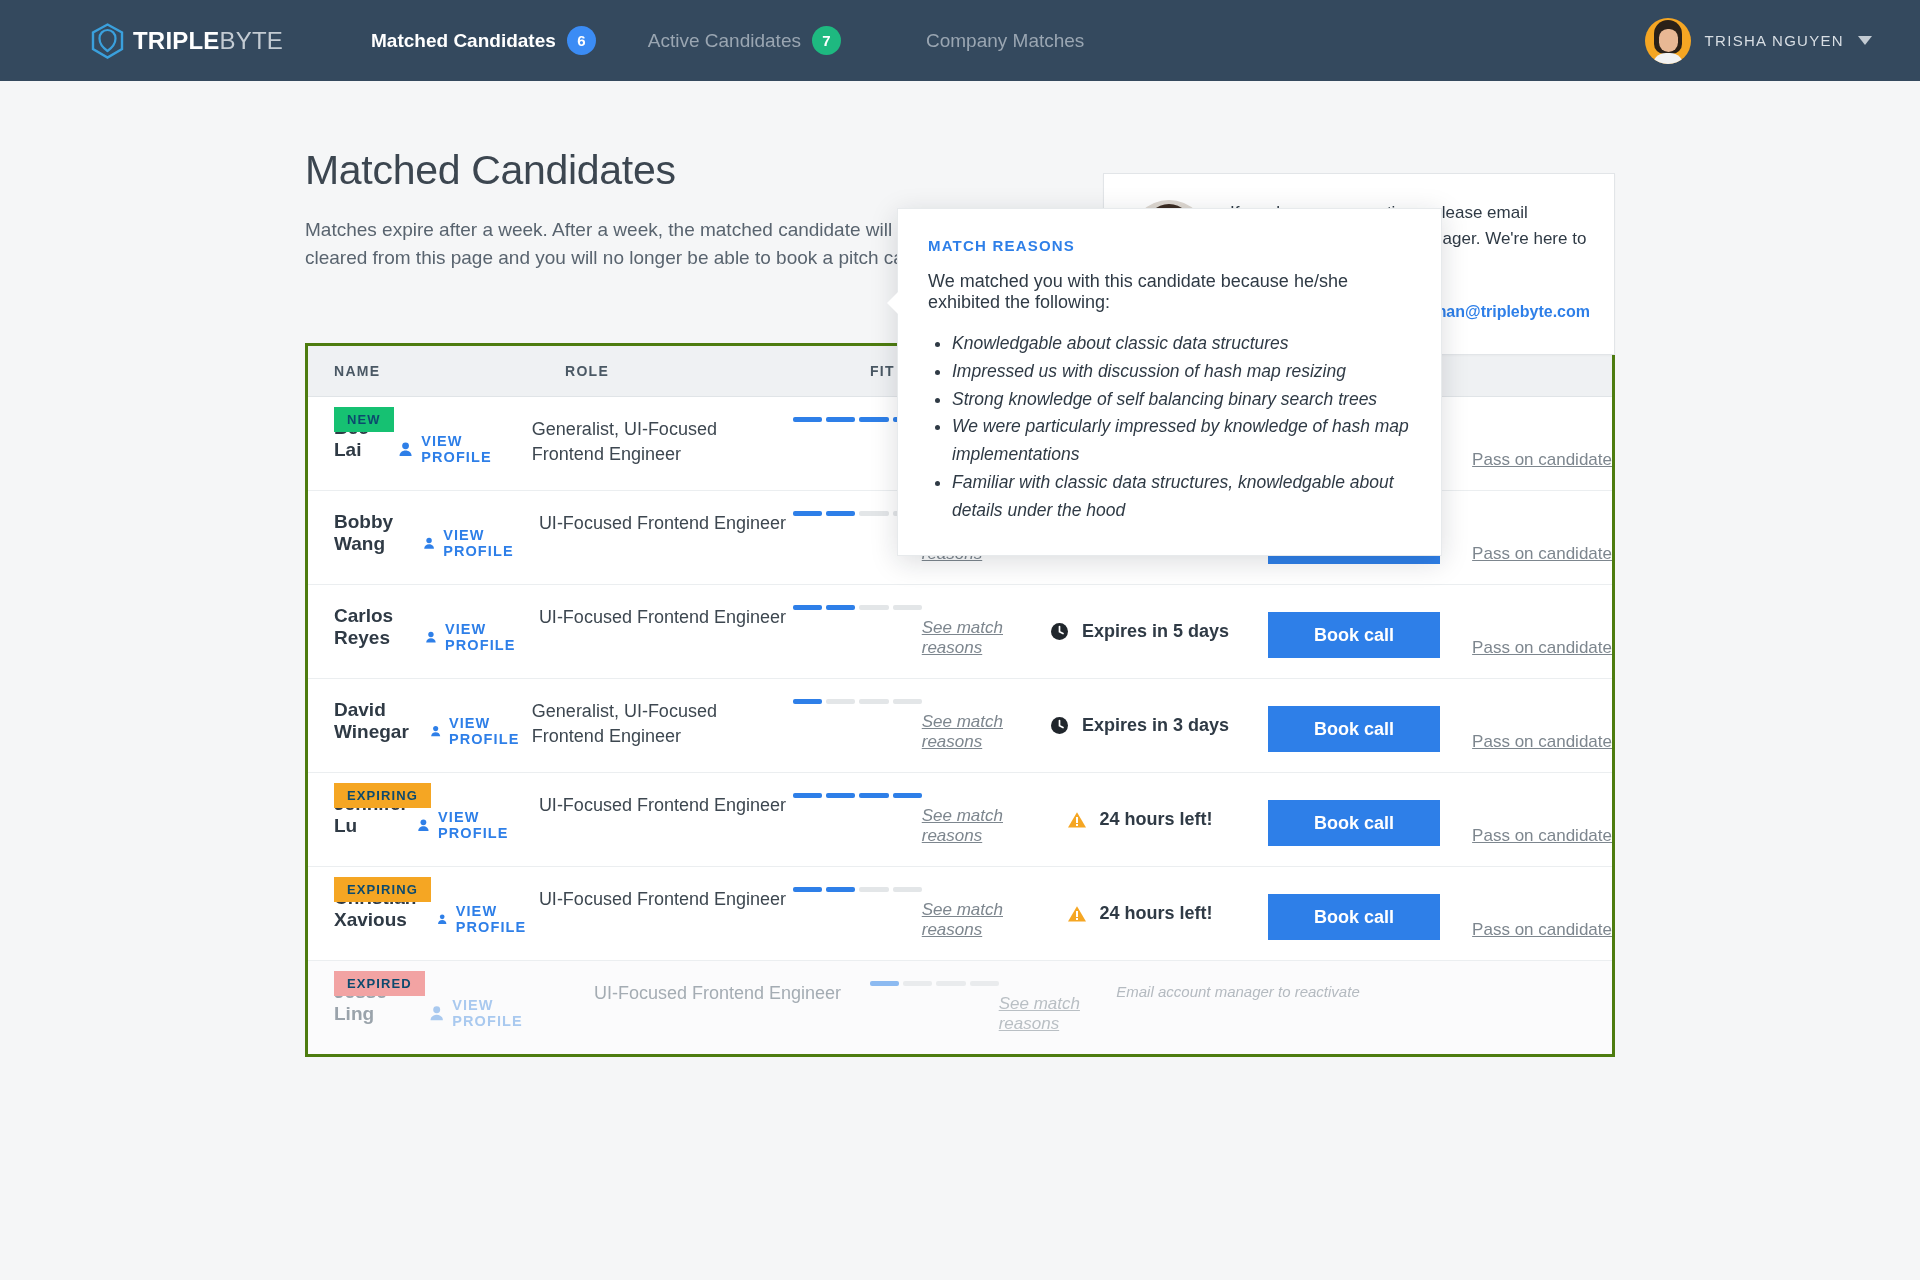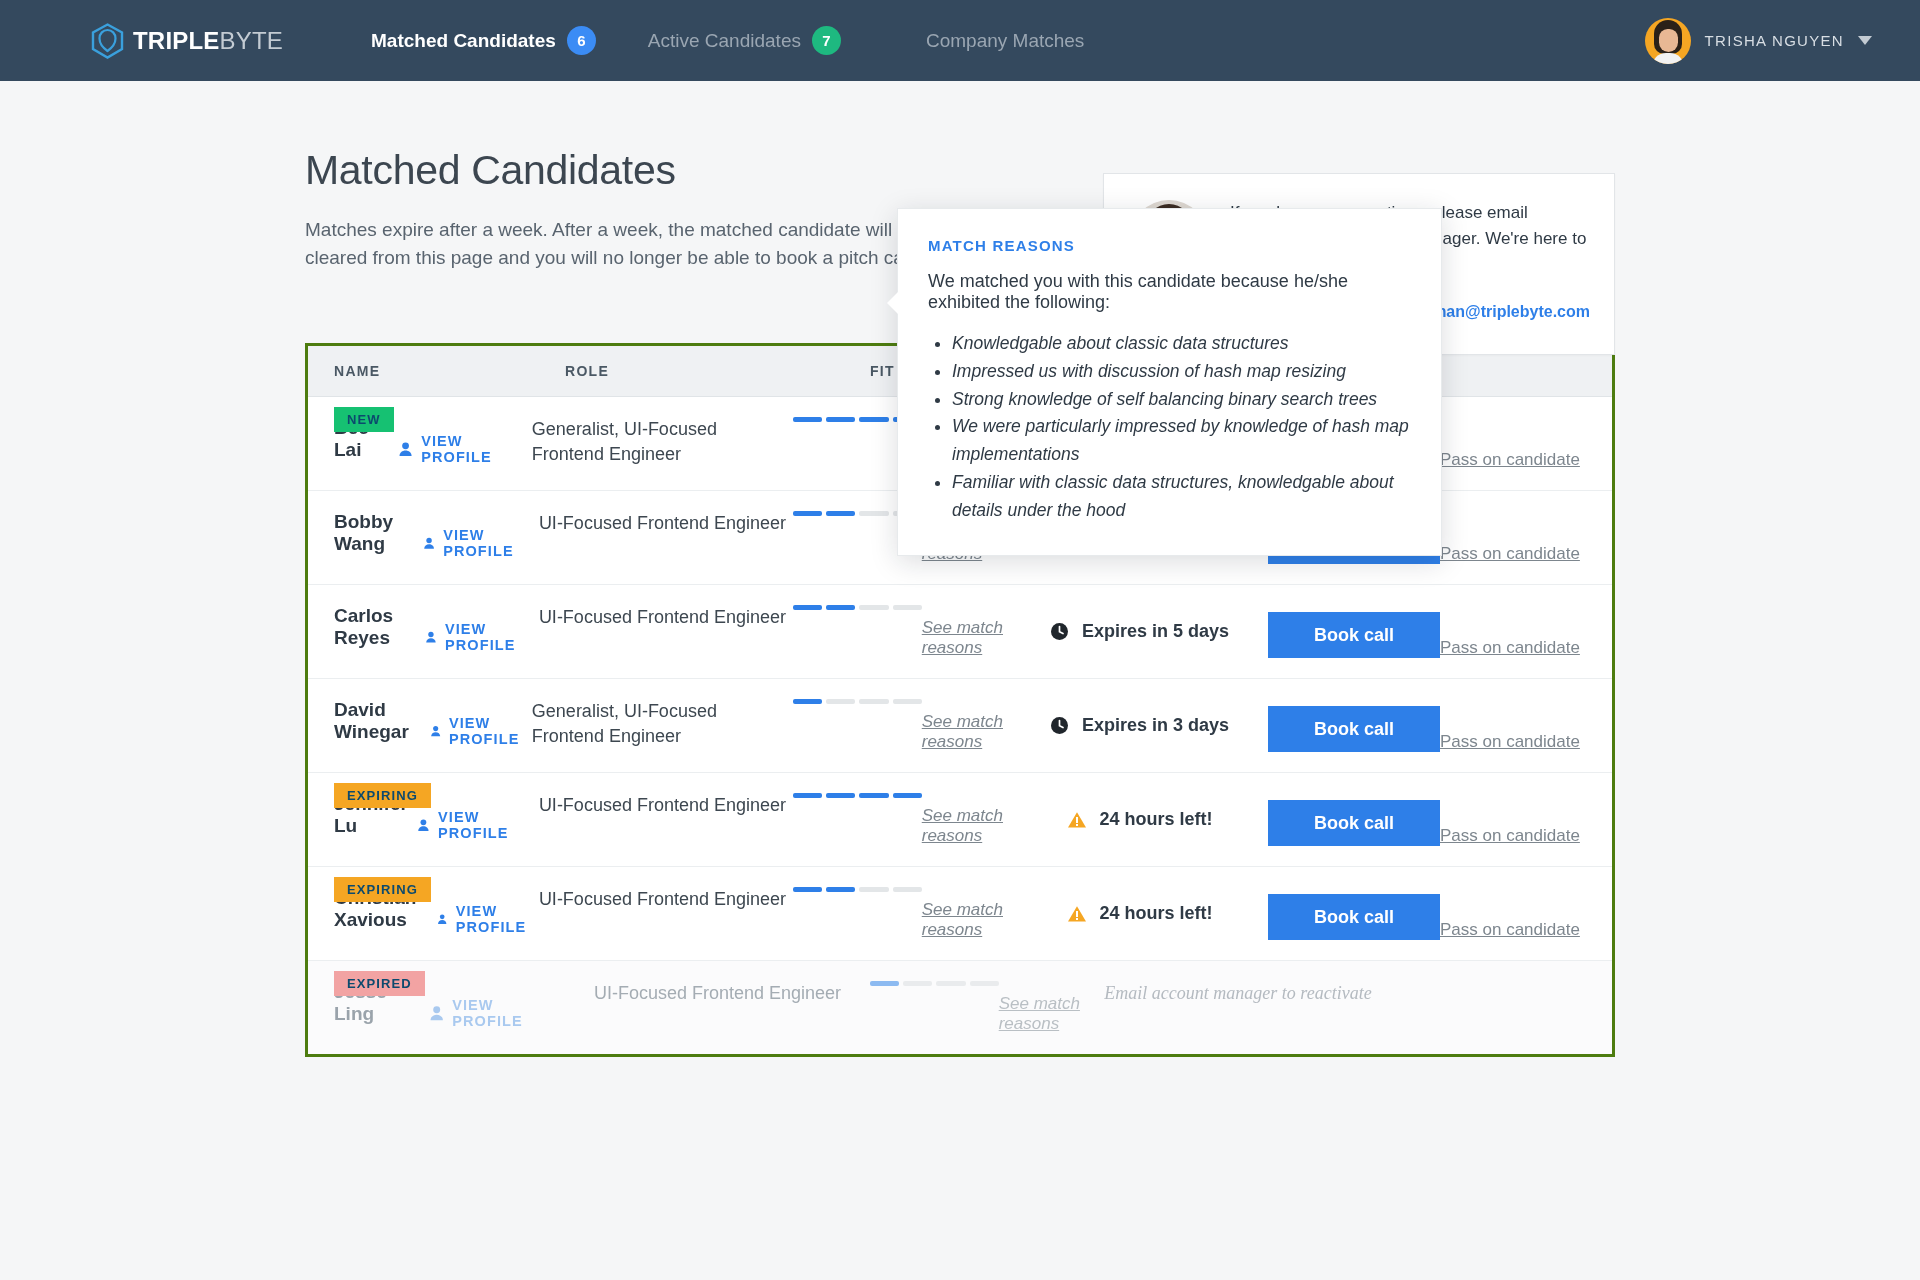--- a/index.html
+++ b/index.html
@@ -142,31 +142,31 @@
   .seg.on.dim { background: #8cbaf1; }
   .seg.dim-off { background: #e9ebed; }
   .see-reasons {
     margin-top: 13px; font-size: 17px; color: #2e7fe8;
     font-style: italic; text-decoration: underline; cursor: pointer;
   }
   .see-reasons.grey { color: #7d868e; }
   .see-reasons.muted { color: #b9bfc4; }
 
   .expiry { display: flex; align-items: center; gap: 13px; font-size: 18px; color: #2f3a45; font-weight: bold; }
-  .expiry-note { font-size: 18px; color: #b4bac0; font-style: italic; line-height: 1.4; font-family: Liberation Serif, serif; }
+  .expiry-note { font-size: 15px; color: #b4bac0; font-style: italic; line-height: 1.4; }
 
   .actions { align-items: flex-end; }
   .book-call {
     width: 172px; height: 46px; background: #2e7fe8; color: #ffffff;
     font-size: 18px; font-weight: bold; border: none; cursor: pointer;
     display: flex; align-items: center; justify-content: center;
   }
   .pass-link {
     margin-top: 13px; font-size: 17px; color: #7d868e;
-    text-decoration: underline; cursor: pointer; text-align: left; width: 172px;
+    text-decoration: underline; cursor: pointer; text-align: right; width: 172px;
   }
 
   
   .popover {
     position: absolute; left: 592px; top: 127px; width: 545px;
     background: #ffffff; border: 1px solid #e7eaec;
     box-shadow: 0 6px 26px rgba(20,30,40,0.15);
     padding: 28px 30px 30px 30px; z-index: 40;
   }
   .popover::before {

